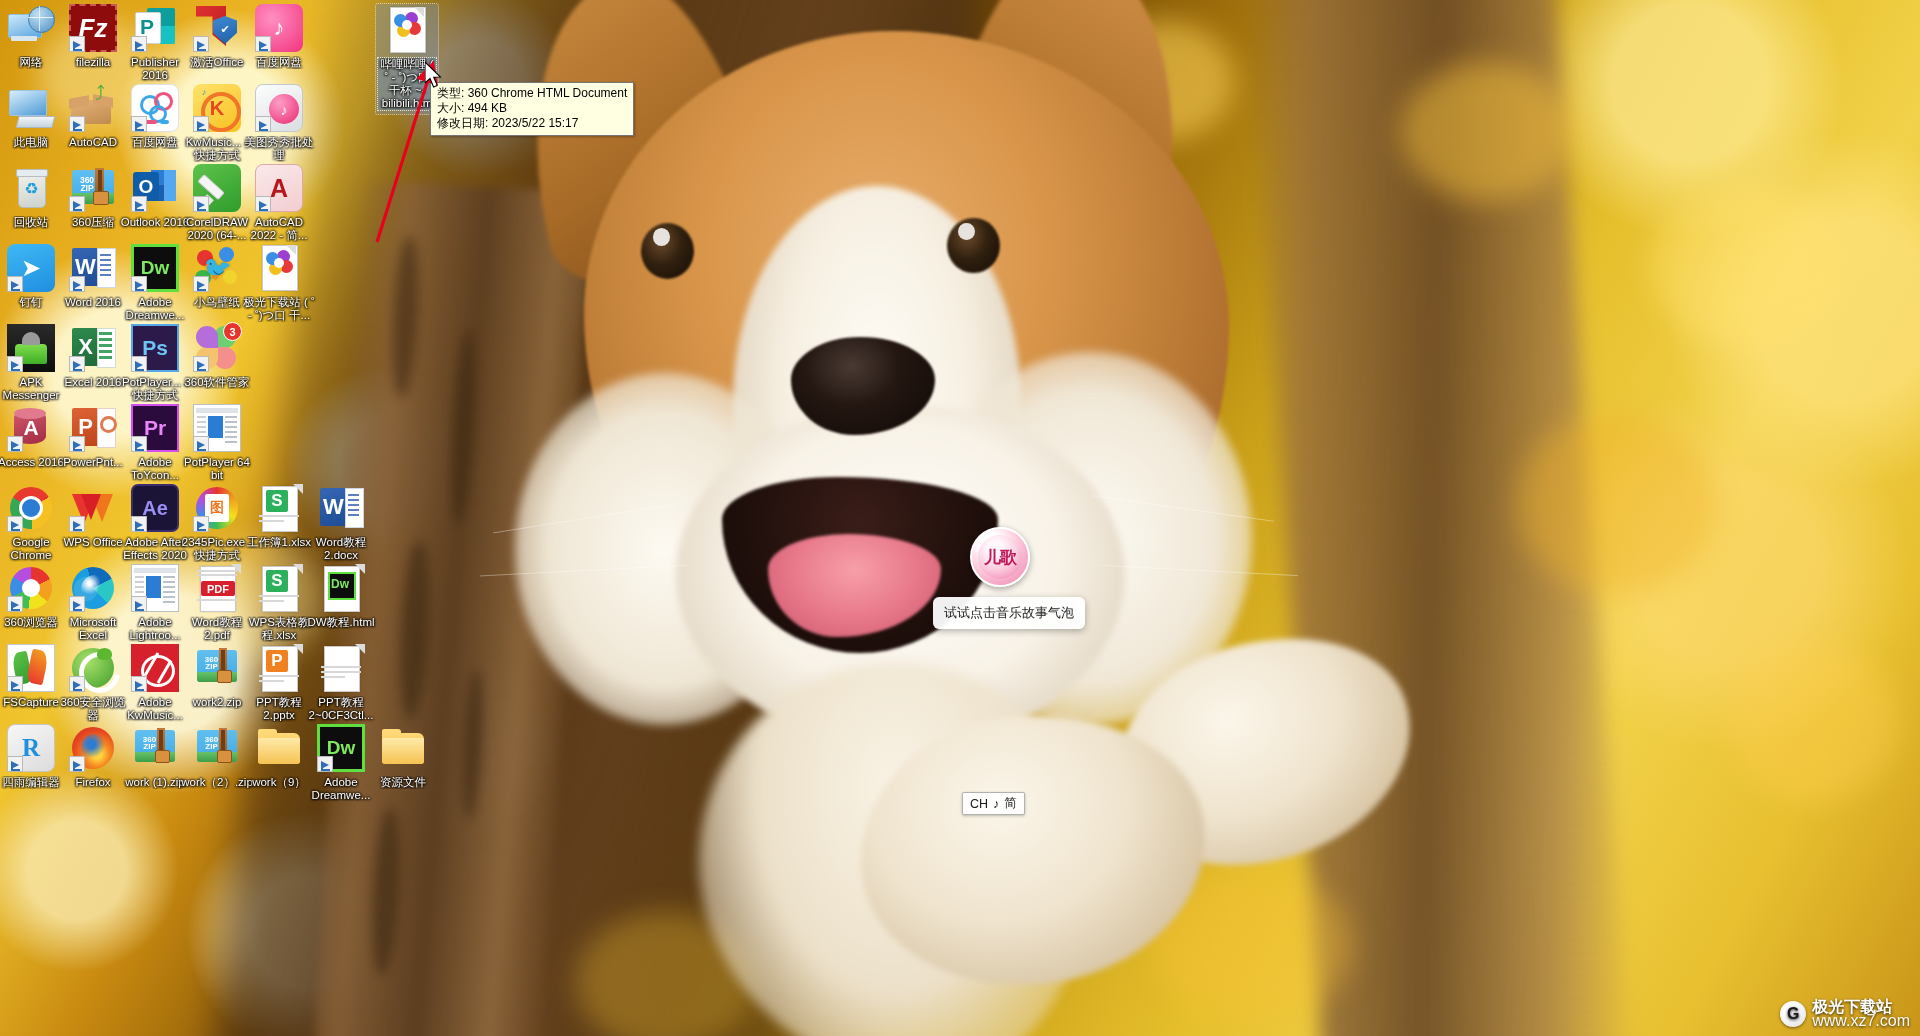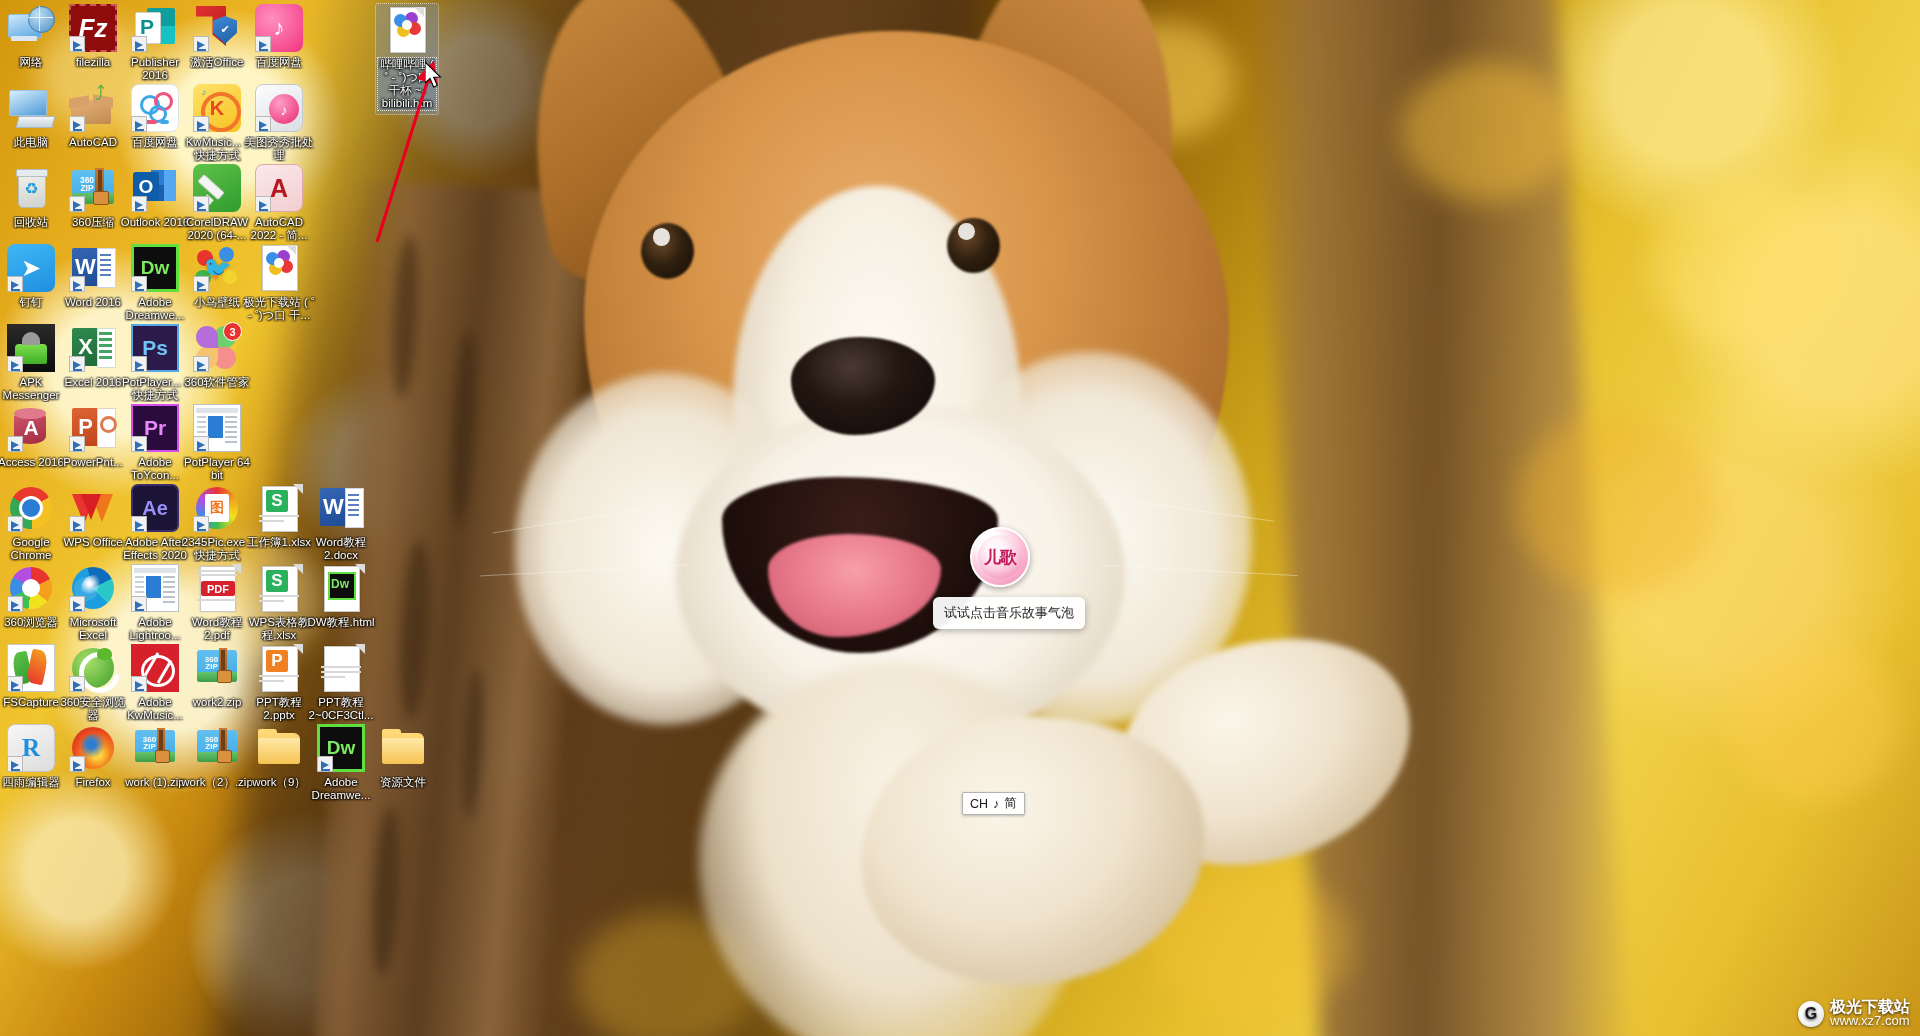--- a/index.html
+++ b/index.html
@@ -454,21 +454,21 @@
   #wm-logo {
     width: 26px; height: 26px;
     border-radius: 50%;
     background: radial-gradient(circle at 35% 30%, #ffffff 0 18%, #f4f4f4 55%, #d9d9d9 100%);
     display:flex; align-items:center; justify-content:center;
     font-size: 16px; font-weight:700; color:#1a1a1a;
     box-shadow: 0 1px 3px rgba(0,0,0,0.5);
   }
   #wm-text-wrap { line-height: 14px; }
   #wm-main { font-size: 16px; font-weight: 700; }
-  #wm-sub  { font-size: 13px; opacity: 0.95; }
+  #wm-sub  { font-size: 16px; opacity: 0.95; }
 </style>
 </head>
 <body>
 
 <div id="desktop">
 
   <div id="wallpaper">
     <div id="wp-base" class="wp-layer"></div>
     <div id="wp-branch" class="wp-layer"></div>
     <div id="wp-trunk" class="wp-layer">
@@ -1025,20 +1025,25 @@
       <div class="icon-cell" style="left: 365px; top: 724px;">
         <div class="icon-art">
           <div class="folder-tab"></div>
           <div class="folder-back"></div>
           <div class="folder-front"></div>
         </div>
         <div class="icon-label">资源文件</div>
       </div>
     </div>
 
+  <div id="file-tooltip" style="left: 430px; top: 82px; display: block;">
+    <div>类型: 360 Chrome HTML Document</div>
+    <div>大小: 494 KB</div>
+    <div>修改日期: 2023/5/22 15:17</div>
+  </div>
 
   <svg id="red-arrow" width="90" height="190" style="left:368px; top:60px;">
     <defs>
       <marker id="arrowhead" markerWidth="7" markerHeight="7" refX="3" refY="3.5" orient="auto">
         <polygon points="0 0, 7 3.5, 0 7" fill="#e8001c"></polygon>
       </marker>
     </defs>
     <line x1="9" y1="182" x2="62" y2="13" stroke="#e8001c" stroke-width="3.2" marker-end="url(#arrowhead)"></line>
   </svg>
 

